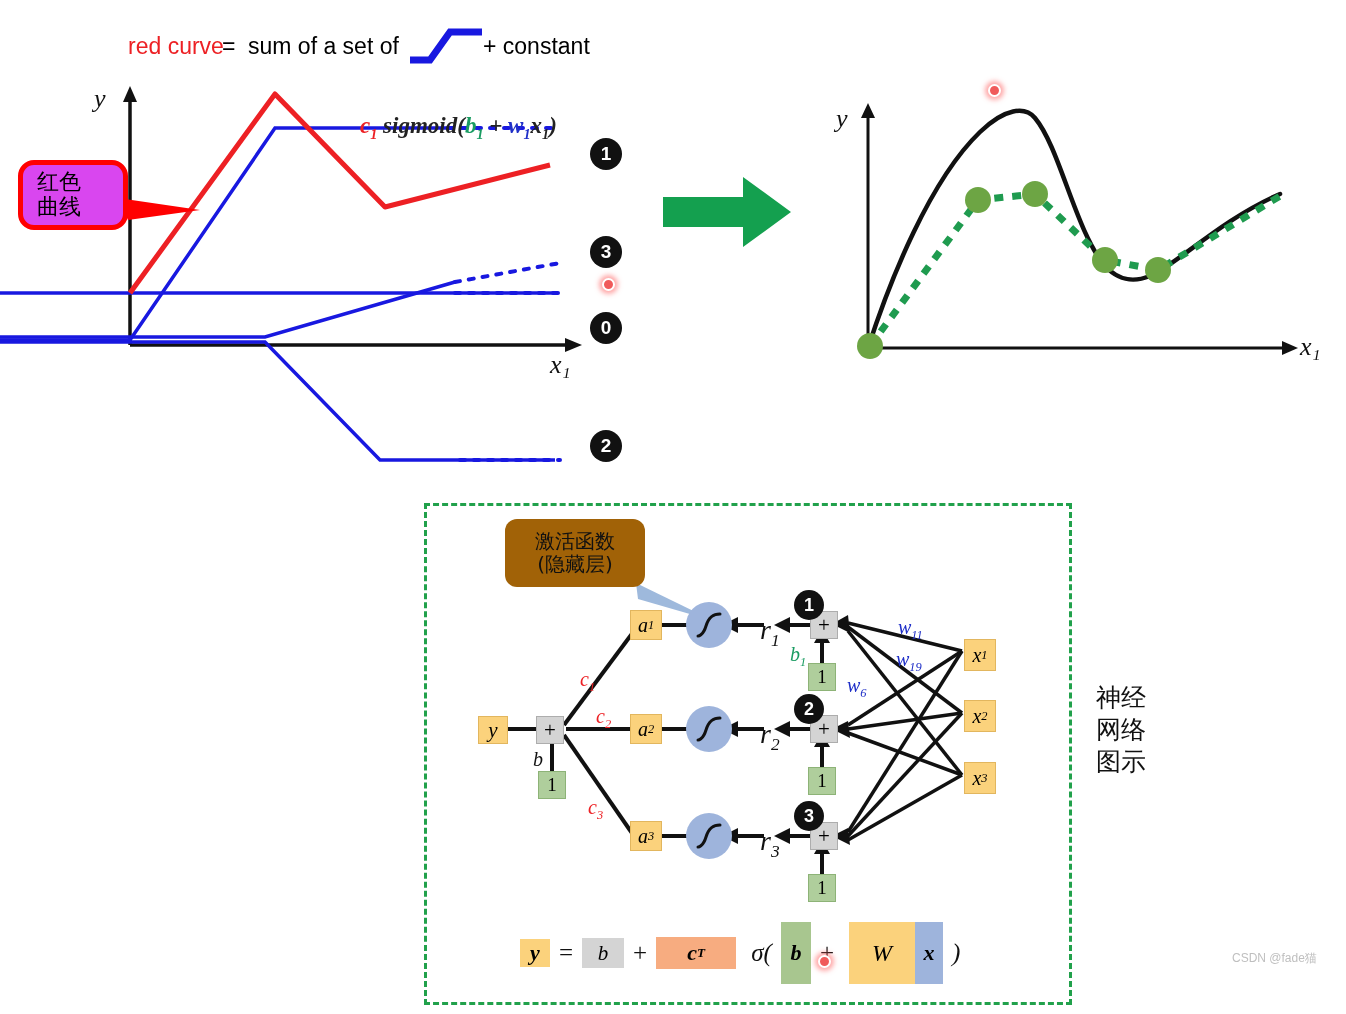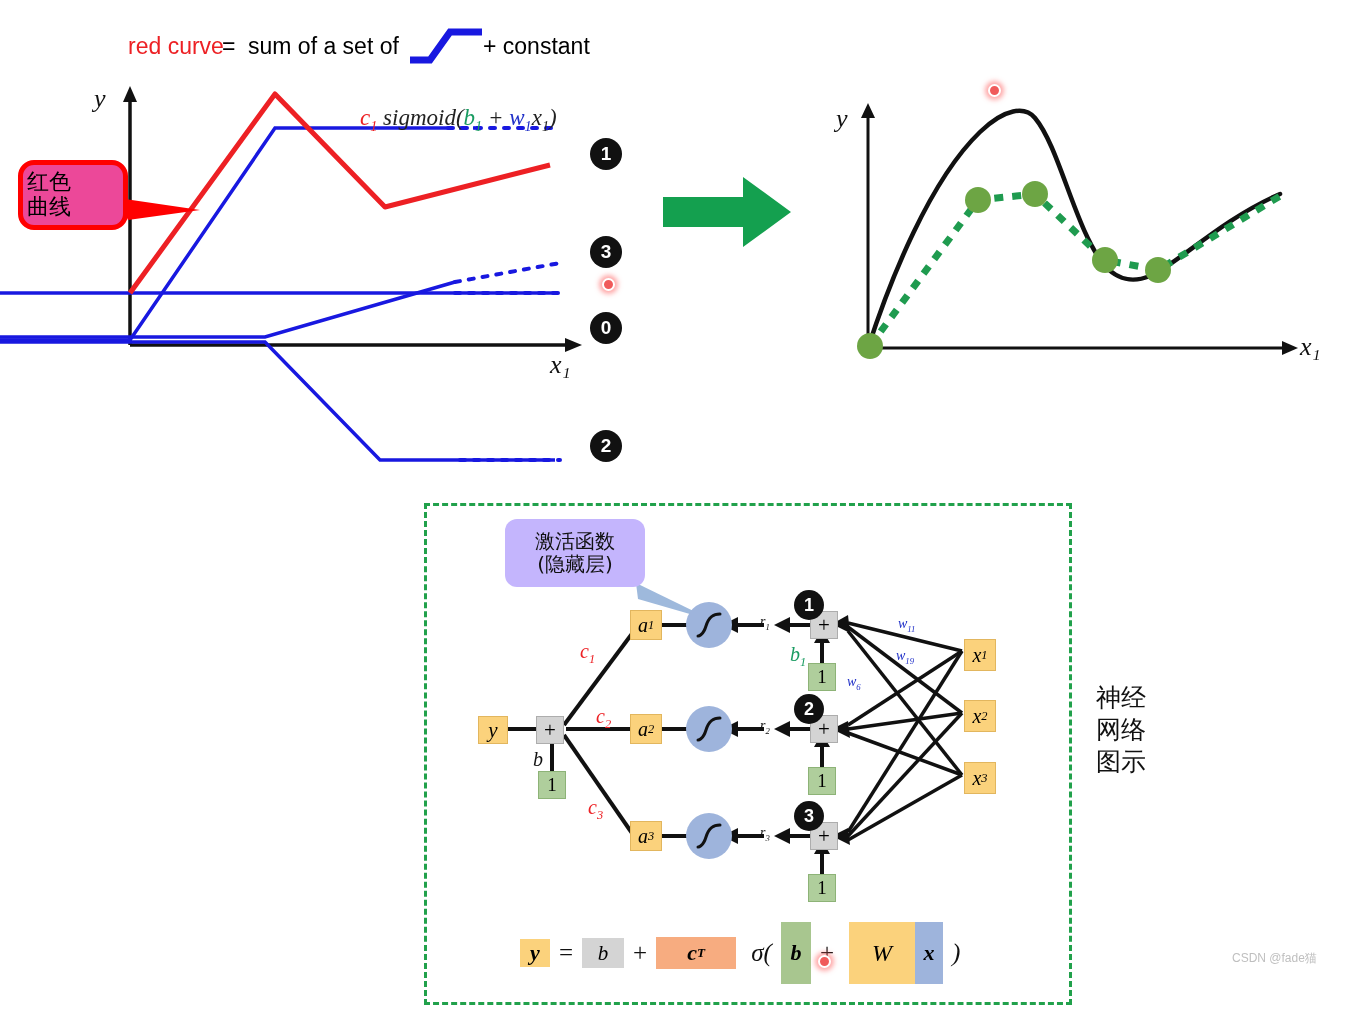--- a/index.html
+++ b/index.html
@@ -8,29 +8,29 @@
   .abs{position:absolute;}
   svg{display:block;}
 
   
   #header-row{left:0;top:22px;width:700px;height:48px;display:flex;align-items:center;}
   .hdr-txt{font-size:23px;white-space:nowrap;}
   .hdr-red{color:#ED2024;font-size:23px;}
 
   
   #red-callout{left:18px;top:160px;width:110px;height:70px;
-     border:5px solid #FF0000;border-radius:16px;background:#ec4899;
+     border:5px solid #FF0000;border-radius:16px;background:#d946ef;
      display:flex;flex-direction:column;align-items:flex-start;justify-content:center;
-     padding-left:4px;box-sizing:border-box;z-index:6;}
+     padding-left:14px;box-sizing:border-box;z-index:6;}
   #red-callout span{font-size:22px;line-height:1.12;
      font-family:"DejaVu Sans","Liberation Sans",sans-serif;}
 
   
   #blue-callout{left:505px;top:519px;width:140px;height:68px;
-     background:#c4b5fd;border-radius:12px;
+     background:#a16207;border-radius:12px;
      display:flex;flex-direction:column;align-items:center;justify-content:center;z-index:6;}
   #blue-callout span{font-size:20px;line-height:1.13;color:#111;
      font-family:"DejaVu Sans","Liberation Sans",sans-serif;}
 
   
   #nn-box{left:424px;top:503px;width:648px;height:502px;
      border:3px dashed #21A14B;box-sizing:border-box;}
 
   
   .math{font-family:"Liberation Serif","DejaVu Serif",serif;font-style:italic;white-space:nowrap;}
@@ -55,25 +55,25 @@
         font-family:"Liberation Serif","DejaVu Serif",serif;font-style:italic;
         box-sizing:border-box;}
   .y-box{background:#FBD27C;border:1px solid #E2B65E;width:30px;height:28px;font-size:21px;}
   .a-box{background:#FBD27C;border:1px solid #E2B65E;width:32px;height:30px;font-size:20px;}
   .x-box{background:#FBD27C;border:1px solid #E2B65E;width:32px;height:32px;font-size:20px;}
   .one-box{background:#AFCE9C;border:1px solid #8DB377;width:28px;height:28px;font-size:19px;font-style:normal;}
   .plus-box{background:#D4D4D4;border:1px solid #ADADAD;width:28px;height:28px;font-size:21px;font-style:normal;}
   .sig-circle{width:46px;height:46px;border-radius:50%;background:#9EB4DC;
     display:flex;align-items:center;justify-content:center;}
 
-  .lbl-r{font-family:"Liberation Serif","DejaVu Serif",serif;font-style:italic;font-size:14px;color:#111;}
+  .lbl-r{font-family:"Liberation Serif","DejaVu Serif",serif;font-style:italic;font-size:28px;color:#111;}
   .lbl-c{font-family:"Liberation Serif","DejaVu Serif",serif;font-style:italic;font-size:20px;color:#ED2024;}
   .lbl-b{font-family:"Liberation Serif","DejaVu Serif",serif;font-style:italic;font-size:20px;color:#1A9C62;}
   .lbl-bk{font-family:"Liberation Serif","DejaVu Serif",serif;font-style:italic;font-size:20px;color:#111;}
-  .lbl-w{font-family:"Liberation Serif","DejaVu Serif",serif;font-style:italic;font-size:14px;color:#2030C8;}
+  .lbl-w{font-family:"Liberation Serif","DejaVu Serif",serif;font-style:italic;font-size:20px;color:#2030C8;}
 
   
   #eq-row{left:520px;top:925px;height:56px;display:flex;align-items:center;gap:9px;}
   .eq-sym{font-family:"Liberation Serif","DejaVu Serif",serif;font-style:italic;font-size:25px;color:#111;}
   .eq-chip{display:flex;align-items:center;justify-content:center;
     font-family:"Liberation Serif","DejaVu Serif",serif;font-weight:bold;font-style:italic;box-sizing:border-box;}
   .chip-y{background:#FBD27C;width:30px;height:28px;font-size:22px;}
   .chip-b{background:#D4D4D4;width:42px;height:30px;font-size:21px;font-weight:normal;}
   .chip-cT{background:#F7AC80;width:80px;height:32px;font-size:22px;}
   .chip-bv{background:#A8C68F;width:30px;height:62px;font-size:22px;}
@@ -131,21 +131,21 @@
 
     <polyline points="130,213 275,14 385,127 550,85" fill="none" stroke="#ED2024" stroke-width="5" stroke-linejoin="round"></polyline>
 
     <polygon points="118,118 200,130 128,140" fill="#FF0000"></polygon>
   </svg>
 
   <span class="abs axis-lbl" style="left:94px;top:4px;">y</span>
 
   <span class="abs axis-lbl" style="left:550px;top:270px;">x₁</span>
 
-  <div class="abs math f-eq" style="left:360px;top:25px;">
+  <div class="abs math f-eq" style="left:360px;top:33px;font-weight:bold;">
     <span class="f-c"><span>c</span><sub>1</sub></span>
     <span class="f-plain">sigmoid(</span><span class="f-b"><span>b</span><sub>1</sub></span>
     <span class="f-plain">+</span>
     <span class="f-w"><span>w</span><sub>1</sub></span><span class="f-plain"><span>x</span><sub>1</sub><span>)</span></span>
   </div>
   <div class="abs badge badge-lg" style="left:590px;top:58px;">1</div>
 
   <div class="abs badge badge-lg" style="left:590px;top:156px;">3</div>
   <div class="abs dot-red" style="left:602px;top:198px;"></div>
   <div class="abs badge badge-lg" style="left:590px;top:232px;">0</div>
@@ -259,21 +259,21 @@
 <div class="abs" id="blue-callout">
   <span>激活函数</span>
   <span>(隐藏层)</span>
 </div>
 
 <div class="abs nbox y-box" style="left:478px;top:716px;">y</div>
 <div class="abs nbox plus-box" style="left:536px;top:716px;">+</div>
 <span class="abs lbl-bk" style="left:533px;top:748px;">b</span>
 <div class="abs nbox one-box" style="left:538px;top:771px;">1</div>
 
-<span class="abs lbl-c" style="left:580px;top:640px;"><span>c</span><sub>1</sub></span>
+<span class="abs lbl-c" style="left:580px;top:668px;"><span>c</span><sub>1</sub></span>
 <span class="abs lbl-c" style="left:596px;top:705px;"><span>c</span><sub>2</sub></span>
 <span class="abs lbl-c" style="left:588px;top:796px;"><span>c</span><sub>3</sub></span>
 
 <div class="abs nbox a-box" style="left:630px;top:610px;">
     <span>a</span>
     <sub>1</sub>
   </div>
 <div class="abs sig-circle" style="left:686px;top:602px;">
   <svg width="30" height="30" viewBox="0 0 30 30">
       <path d="M4,26 C4,26 9,26 12,16 C15,6 20,4 26,4" fill="none" stroke="#111" stroke-width="3" stroke-linecap="round"></path>

